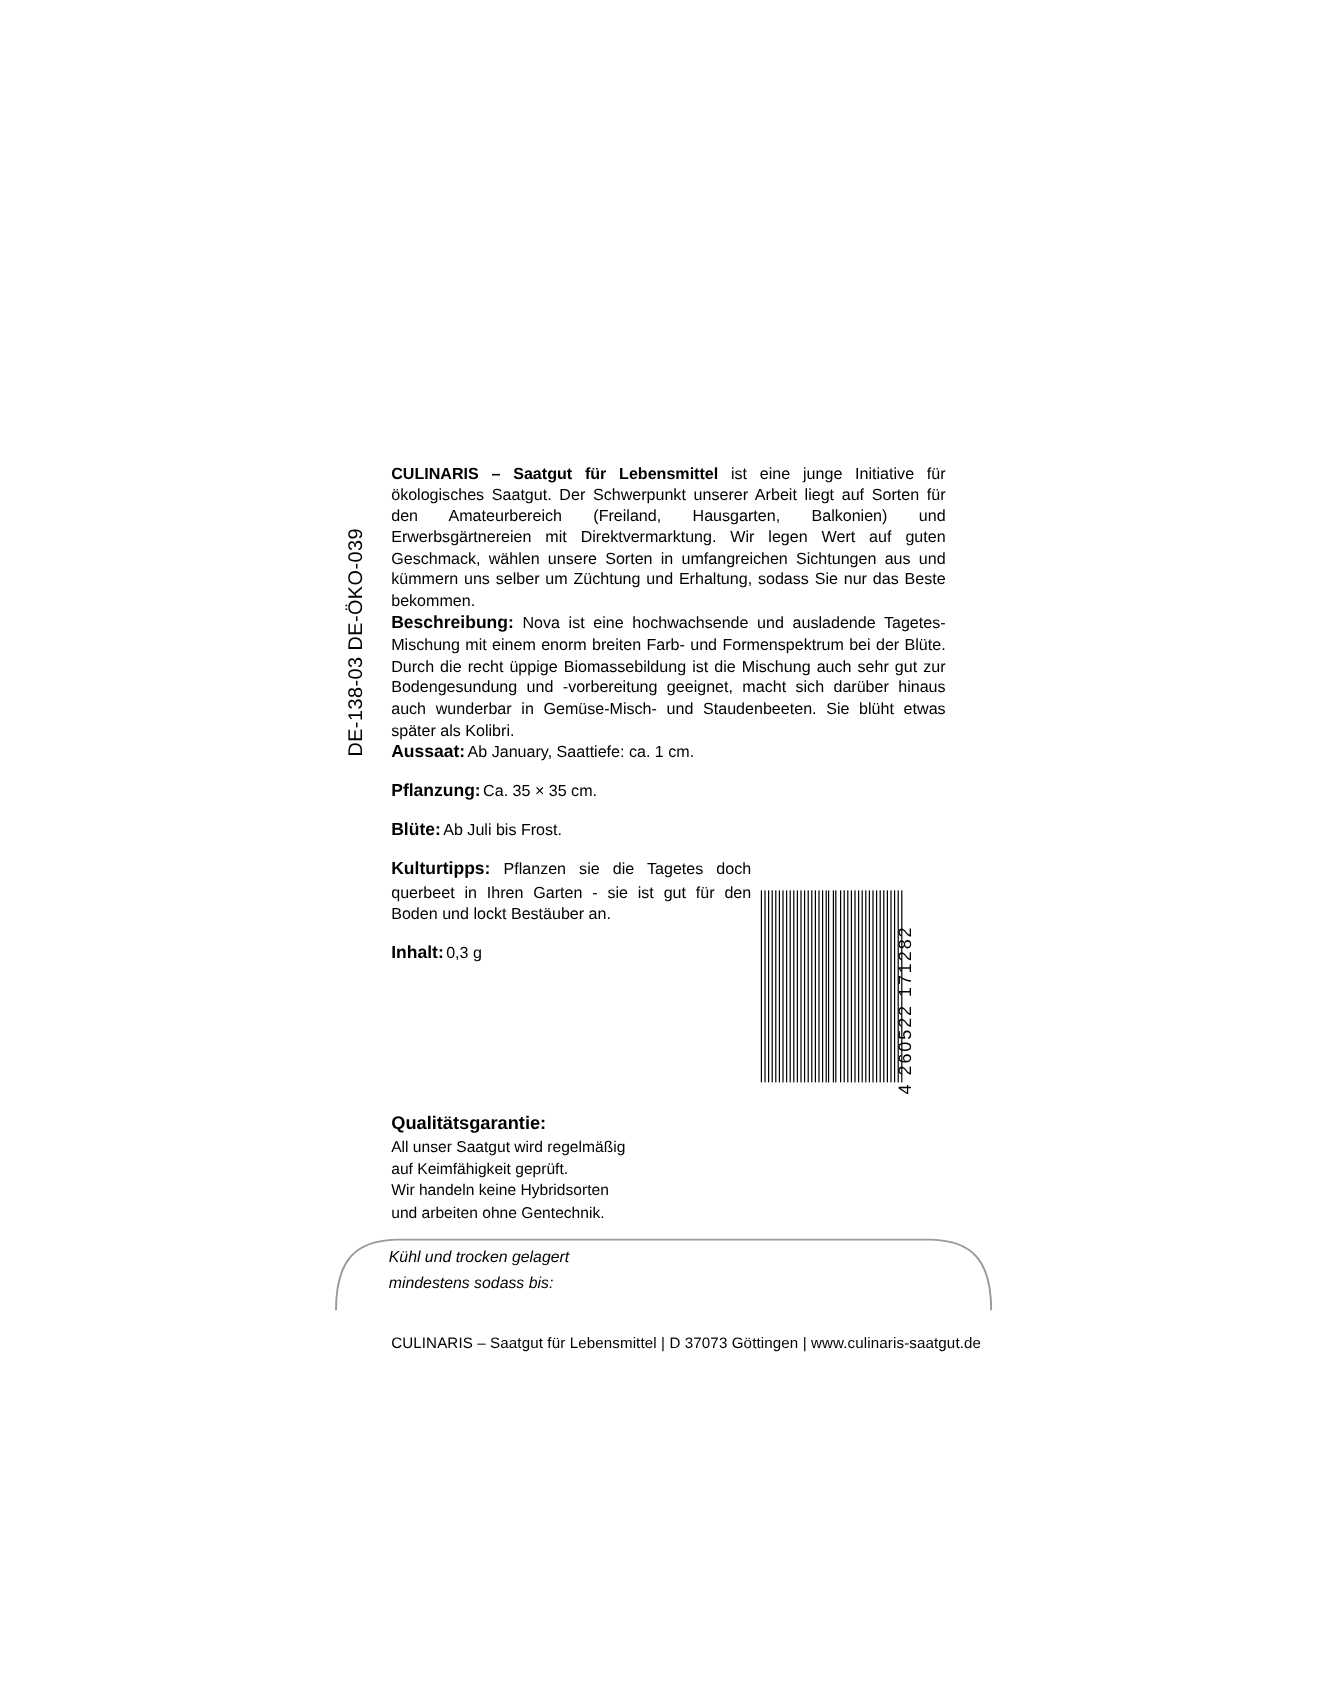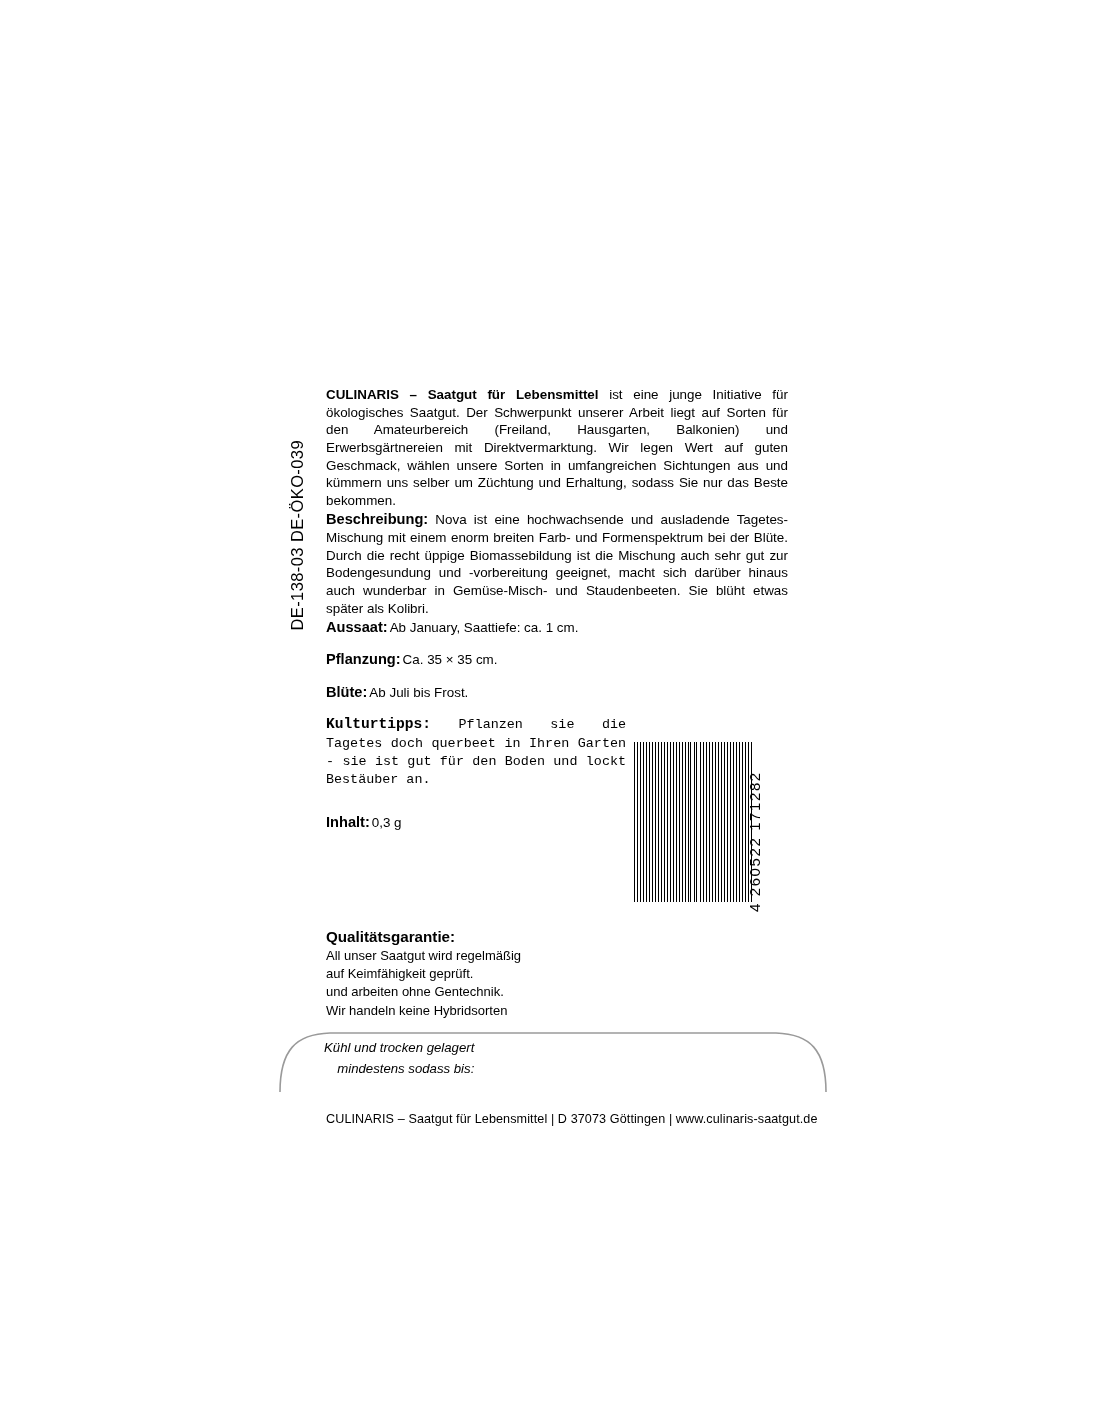--- a/index.html
+++ b/index.html
@@ -64,24 +64,23 @@
   .field {
     margin-bottom: 13px;
     font-size: 13.4px;
     line-height: 1.34;
   }
   .field .lbl { margin-right: 2px; }
 
   .kultur {
     width: 300px;
     text-align: justify;
-    margin-bottom: 24px;
+    margin-bottom: 14px;
     font-size: 13.4px;
     line-height: 1.34;
-    font-family: Liberation Mono, monospace;
   }
 
   .inhalt {
     margin-bottom: 0;
   }
 
   
   .barcode-wrap {
     position: absolute;
     left: 634px;
@@ -147,21 +146,20 @@
     left: 0;
     top: 0;
   }
   .storage-text {
     position: absolute;
     left: 46px;
     top: 8px;
     font-size: 13.2px;
     font-style: italic;
     line-height: 1.56;
-    text-align: right;
   }
 
   
   .footer {
     position: absolute;
     left: 326px;
     top: 1112px;
     font-size: 12.6px;
     letter-spacing: 0.1px;
   }
@@ -286,22 +284,22 @@
       <i style="width: 1.7px;"></i>
       <i style="width: 2.55px; background: transparent;"></i>
     </div>
   <div class="barcode-number">4 260522 171282</div>
 </div>
 
 <div class="quality">
   <h3>Qualitätsgarantie:</h3>
   <p>All unser Saatgut wird regelmäßig</p>
   <p>auf Keimfähigkeit geprüft.</p>
+  <p>Wir handeln keine Hybridsorten</p>
   <p>und arbeiten ohne Gentechnik.</p>
-  <p>Wir handeln keine Hybridsorten</p>
 </div>
 
 <div class="storage">
   <svg width="550" height="62" viewBox="0 0 550 62">
     <path d="M2 62 C 2 20, 18 4, 52 3 L 498 3 C 532 4, 548 20, 548 62" fill="none" stroke="#9a9a9a" stroke-width="1.6"></path>
   </svg>
   <div class="storage-text">
     <div>Kühl und trocken gelagert</div>
     <div>mindestens sodass bis:</div>
   </div>

